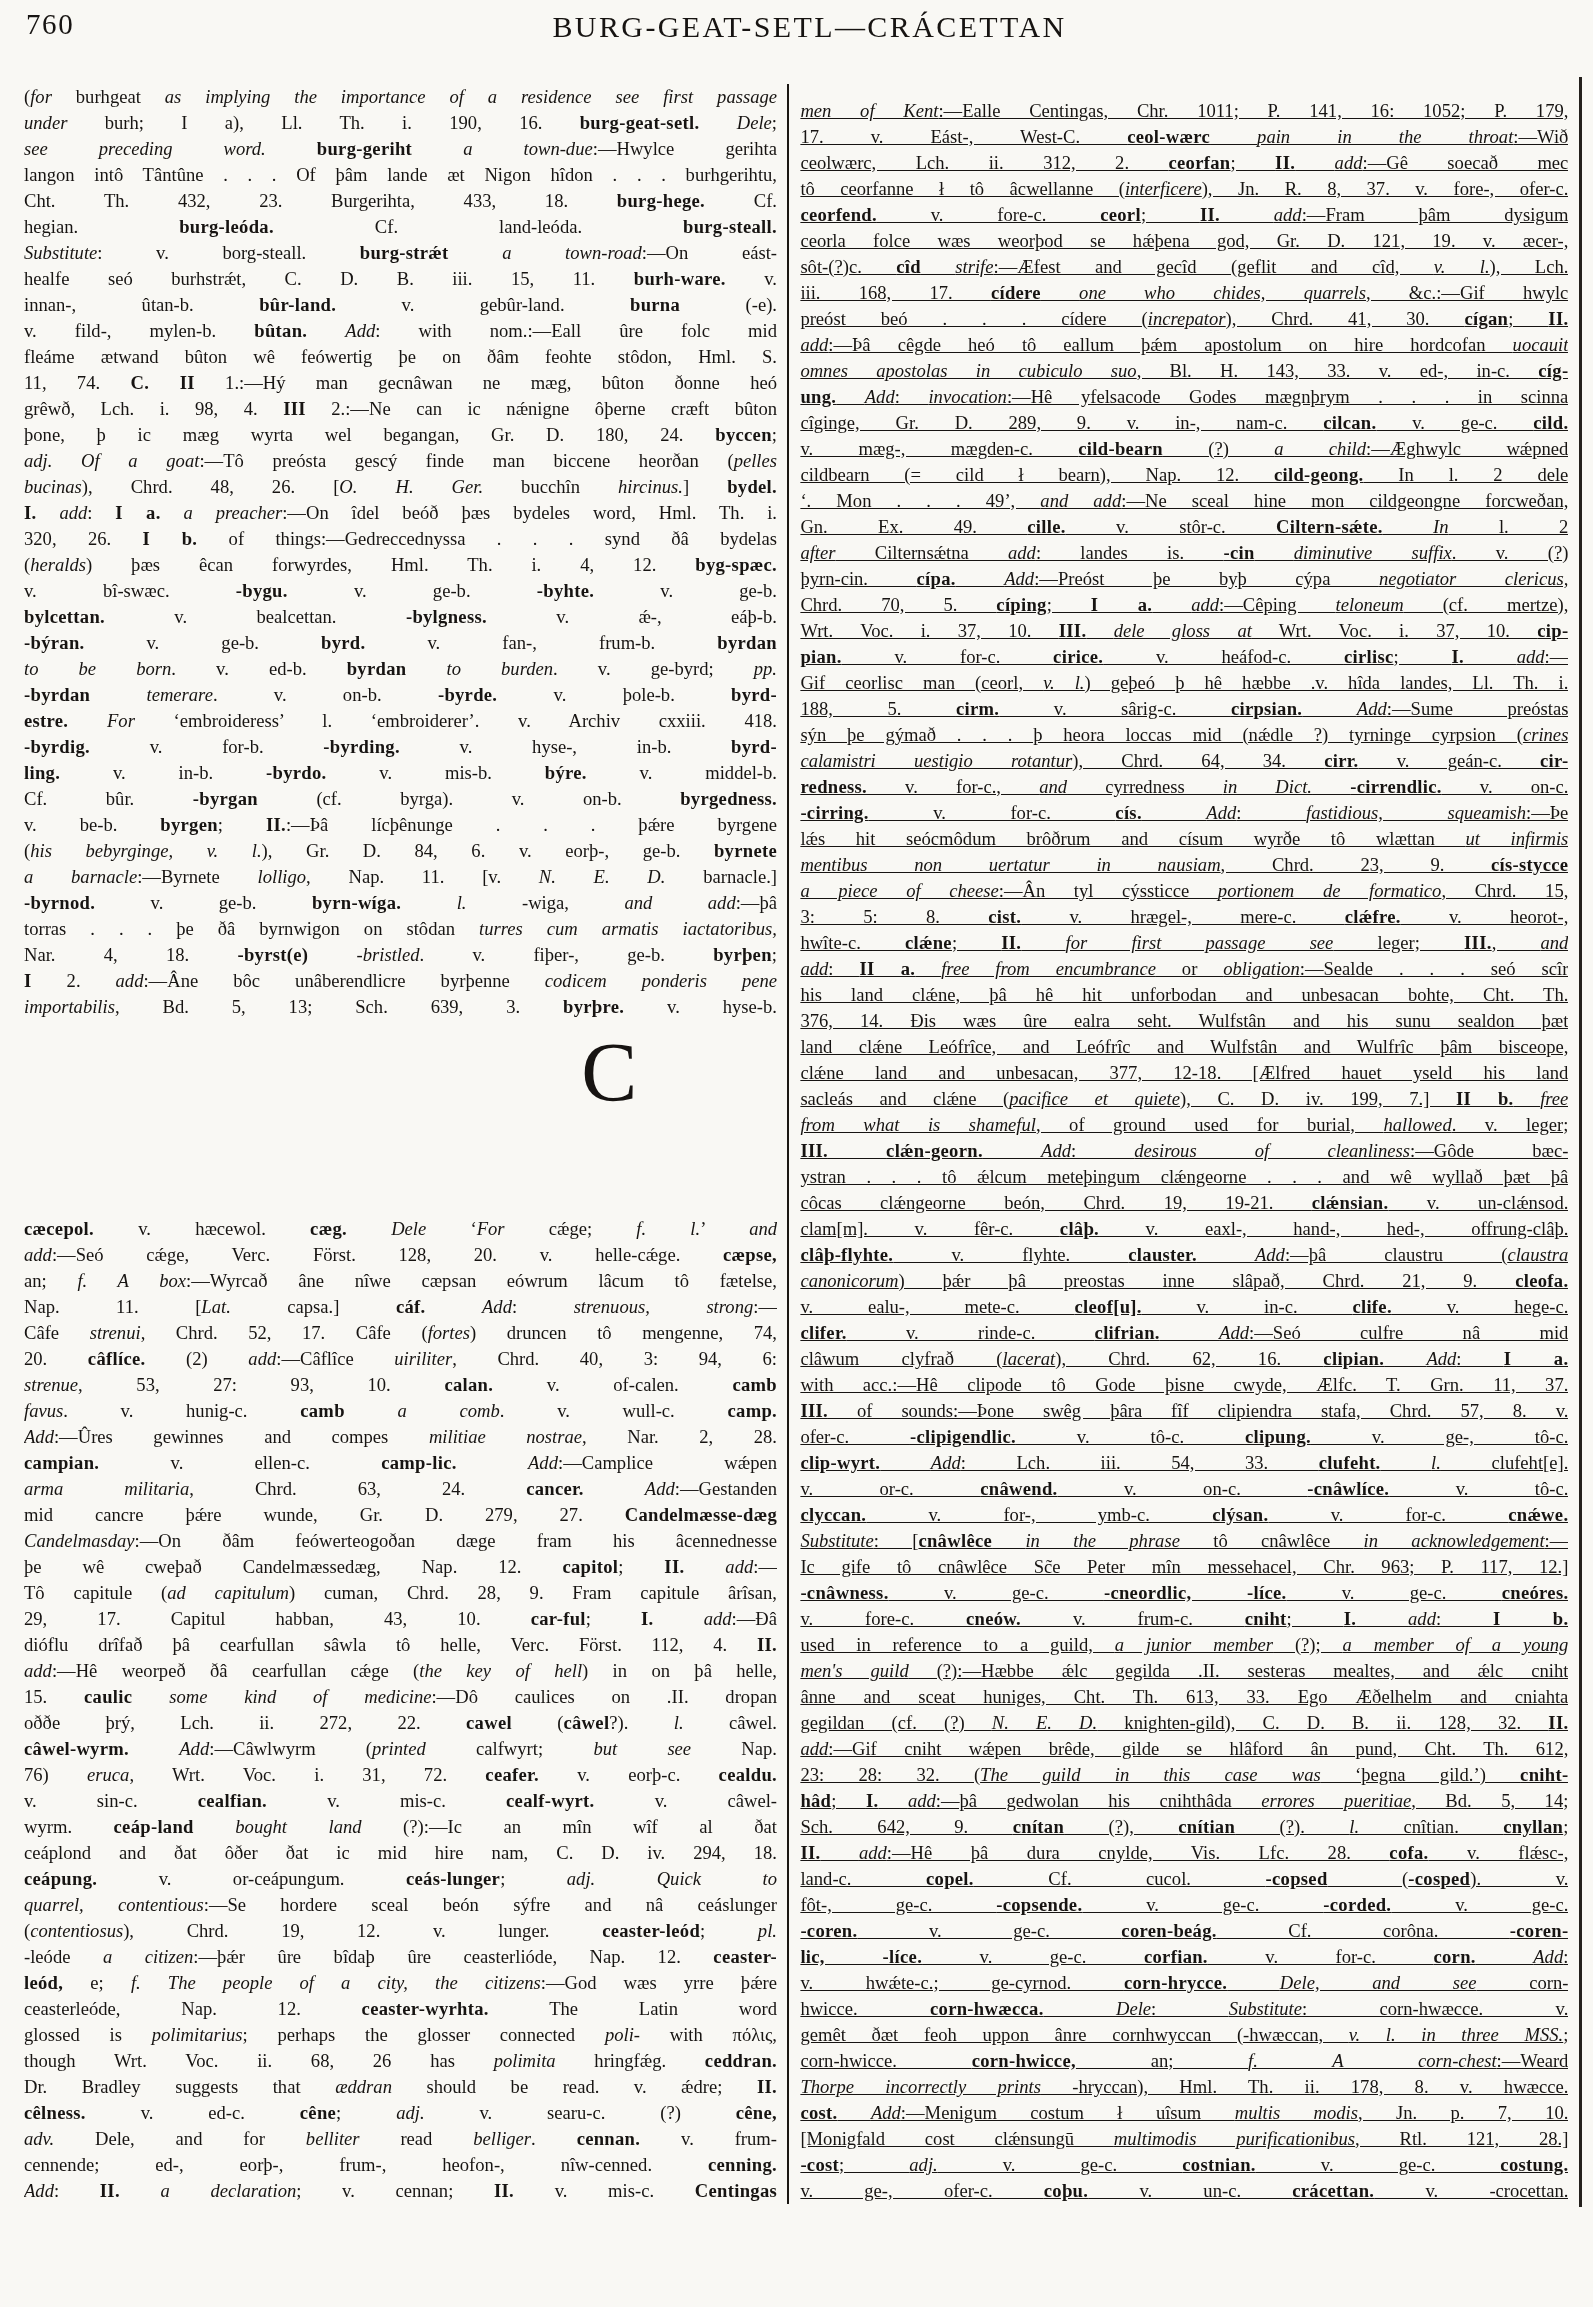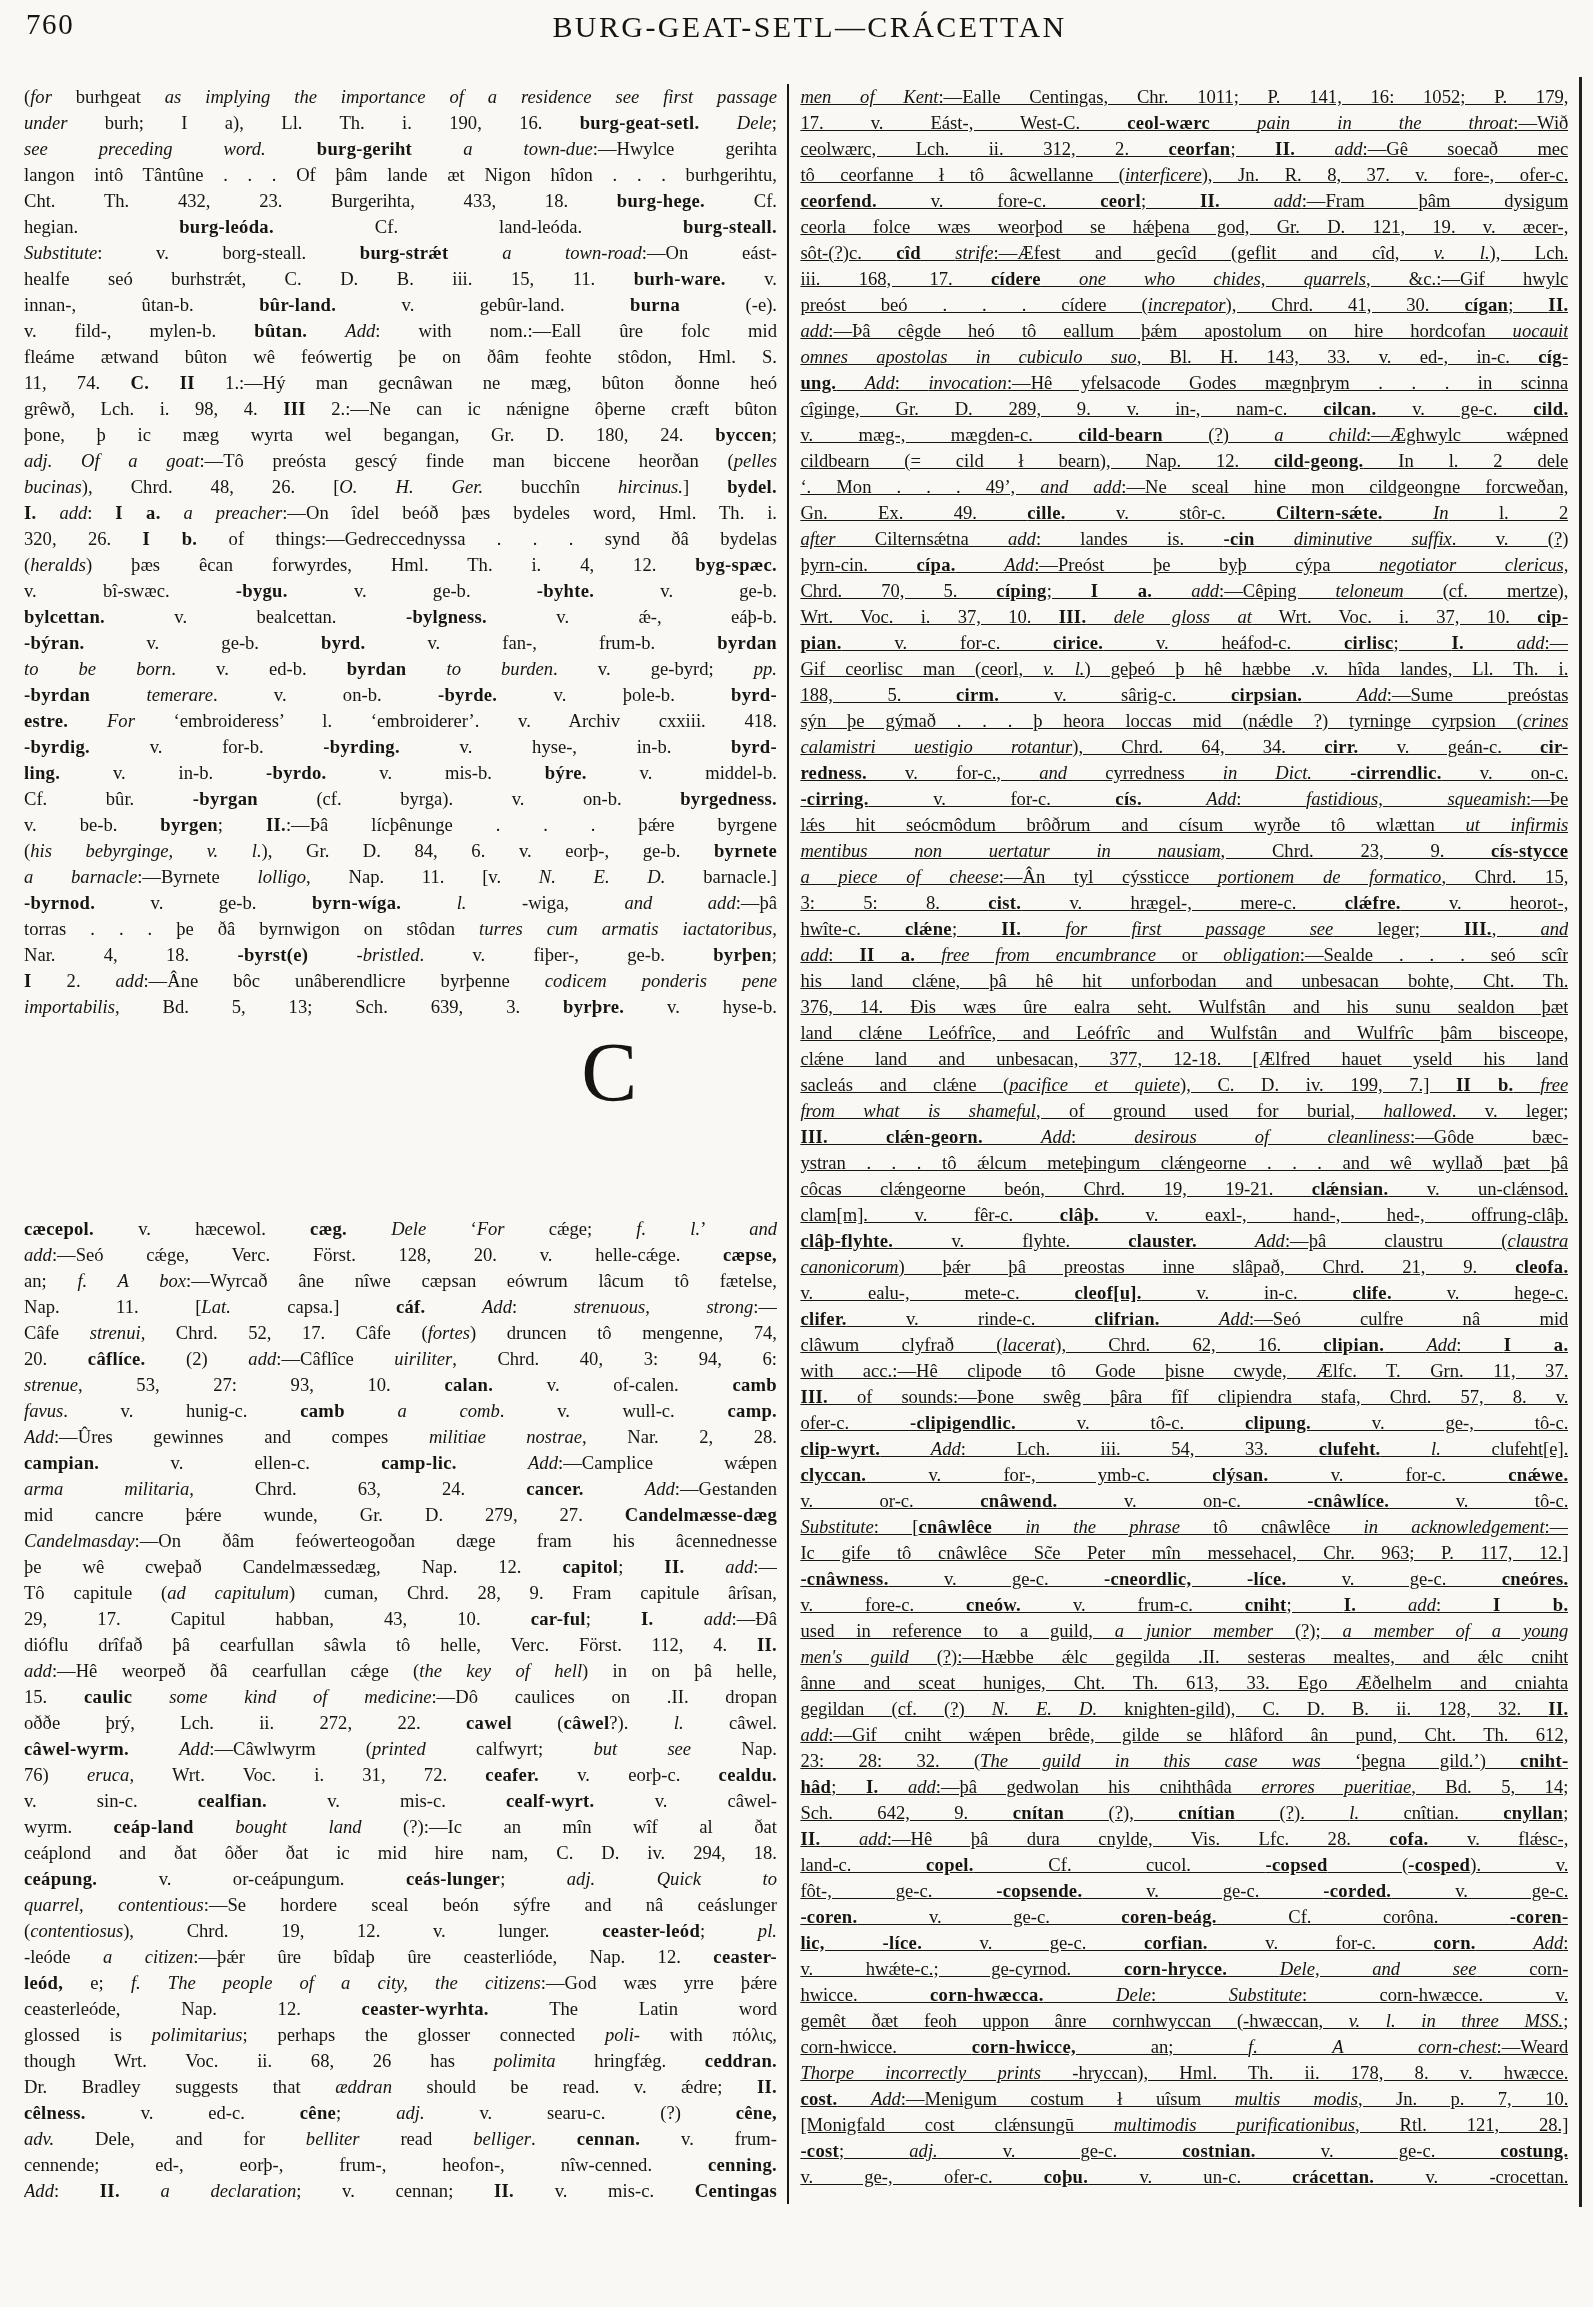--- a/index.html
+++ b/index.html
@@ -20,21 +20,21 @@
   .running-title{
     position:absolute;left:0;right:0;top:9.7px;
     text-align:center;
     font-size:30px;letter-spacing:2.4px;font-weight:normal;
     word-spacing:1.6px;
     margin-left:26px;
   }
   .columns{
     position:relative;
     display:flex;
-    align-items:flex-start;
+    align-items:flex-end;
     padding:26px 24px 0 24px;
   }
   .col{font-size:18.6px;line-height:26px;}
   .col-left{width:753px;}
   .col-right{width:768px;}
   .divider{
     width:2.4px;
     background:#1b1713;
     align-self:stretch;
     margin-left:9.7px;
@@ -214,22 +214,22 @@
           <div class="line">clam[m]. v. fêr-c. <b>clâþ.</b> v. eaxl-, hand-, hed-, offrung-clâþ.</div>
           <div class="line"><b>clâþ-flyhte.</b> v. flyhte. <b>clauster.</b> <i>Add</i>:—þâ claustru (<i>claustra</i></div>
           <div class="line"><i>canonicorum</i>) þǽr þâ preostas inne slâpað, Chrd. 21, 9. <b>cleofa.</b></div>
           <div class="line">v. ealu-, mete-c. <b>cleof[u].</b> v. in-c. <b>clife.</b> v. hege-c.</div>
           <div class="line"><b>clifer.</b> v. rinde-c. <b>clifrian.</b> <i>Add</i>:—Seó culfre nâ mid</div>
           <div class="line">clâwum clyfrað (<i>lacerat</i>), Chrd. 62, 16. <b>clipian.</b> <i>Add</i>: <b>I a.</b></div>
           <div class="line">with acc.:—Hê clipode tô Gode þisne cwyde, Ælfc. T. Grn. 11, 37.</div>
           <div class="line"><b>III.</b> of sounds:—Þone swêg þâra fîf clipiendra stafa, Chrd. 57, 8. v.</div>
           <div class="line">ofer-c. <b>-clipigendlic.</b> v. tô-c. <b>clipung.</b> v. ge-, tô-c.</div>
           <div class="line"><b>clip-wyrt.</b> <i>Add</i>: Lch. iii. 54, 33. <b>clufeht.</b> <i>l.</i> clufeht[e].</div>
+          <div class="line">v. or-c. <b>cnâwend.</b> v. on-c. <b>-cnâwlíce.</b> v. tô-c.</div>
           <div class="line"><b>clyccan.</b> v. for-, ymb-c. <b>clýsan.</b> v. for-c. <b>cnǽwe.</b></div>
-          <div class="line">v. or-c. <b>cnâwend.</b> v. on-c. <b>-cnâwlíce.</b> v. tô-c.</div>
           <div class="line"><i>Substitute</i>: [<b>cnâwlêce</b> <i>in the phrase</i> tô cnâwlêce <i>in acknowledgement</i>:—</div>
           <div class="line">Ic gife tô cnâwlêce Sc̃e Peter mîn messehacel, Chr. 963; P. 117, 12.]</div>
           <div class="line"><b>-cnâwness.</b> v. ge-c. <b>-cneordlic, -líce.</b> v. ge-c. <b>cneóres.</b></div>
           <div class="line">v. fore-c. <b>cneów.</b> v. frum-c. <b>cniht</b>; <b>I.</b> <i>add</i>: <b>I b.</b></div>
           <div class="line">used in reference to a guild, <i>a junior member</i> (?); <i>a member of a young</i></div>
           <div class="line"><i>men's guild</i> (?):—Hæbbe ǽlc gegilda .II. sesteras mealtes, and ǽlc cniht</div>
           <div class="line">ânne and sceat huniges, Cht. Th. 613, 33. Ego Æðelhelm and cniahta</div>
           <div class="line">gegildan (cf. (?) <i>N. E. D.</i> knighten-gild), C. D. B. ii. 128, 32. <b>II.</b></div>
           <div class="line"><i>add</i>:—Gif cniht wǽpen brêde, gilde se hlâford ân pund, Cht. Th. 612,</div>
           <div class="line">23: 28: 32. (<i>The guild in this case was</i> ‘þegna gild.’) <b>cniht-</b></div>

